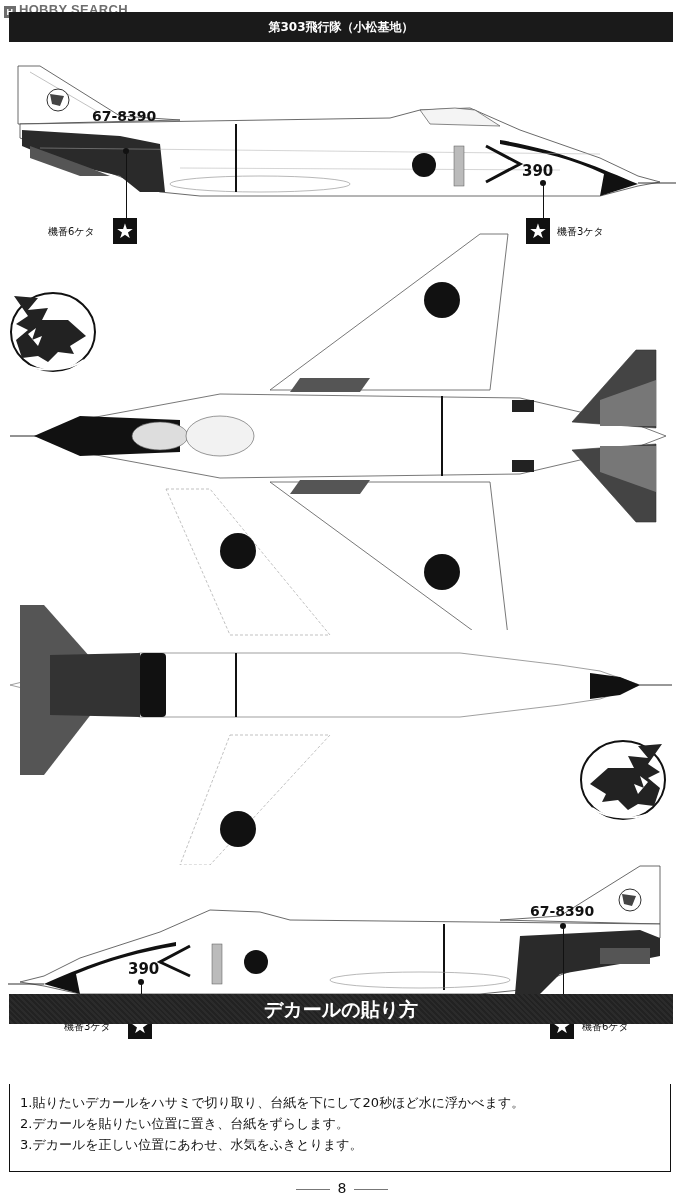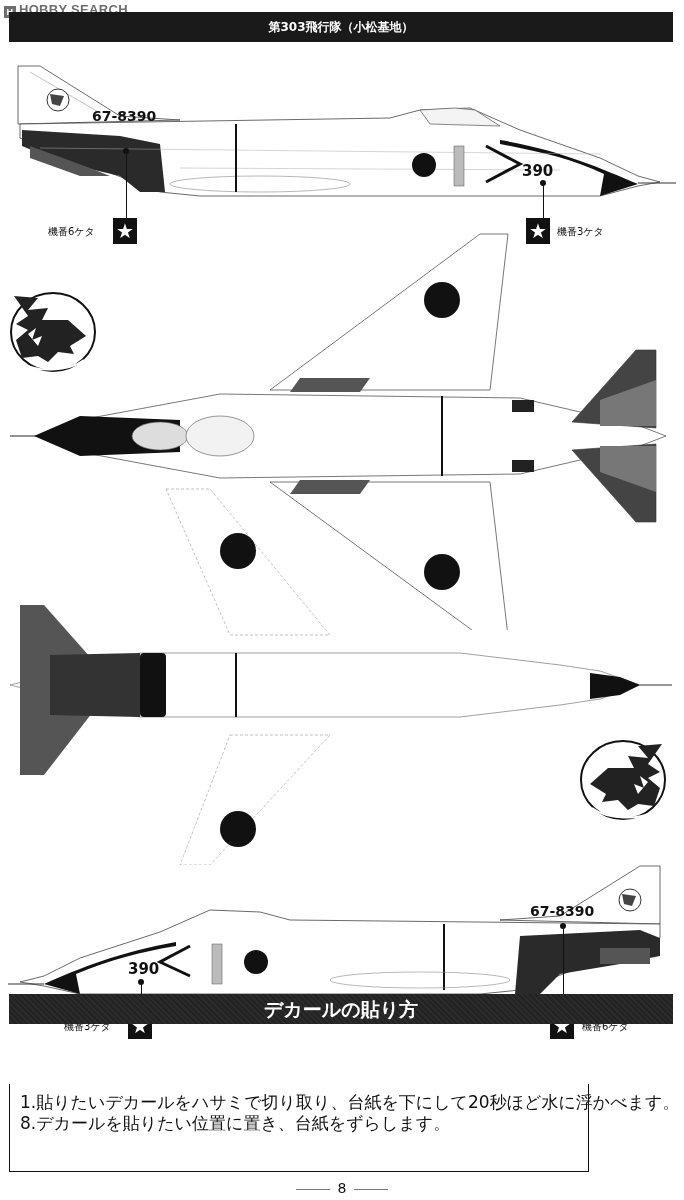--- a/index.html
+++ b/index.html
@@ -7,23 +7,23 @@
          font-family:"DejaVu Sans", "Liberation Sans", sans-serif; color:#111; }
   .watermark { position:absolute; left:4px; top:2px; font-family:"Liberation Sans", sans-serif;
                font-weight:bold; font-size:13px; color:#6d6d6d; letter-spacing:0.3px; }
   .watermark .logo-box { display:inline-block; width:12px; height:12px; background:#6d6d6d; color:#fff;
                font-size:9px; line-height:12px; text-align:center; margin-right:3px; vertical-align:-1px; }
   .banner { position:absolute; left:9px; width:664px; background:#1a1a1a; color:#fff;
             text-align:center; font-weight:bold; }
   .banner.top { top:12px; height:30px; line-height:30px; font-size:12px; }
   .banner.howto { top:994px; height:30px; line-height:30px; font-size:19px;
                   background:repeating-linear-gradient(45deg,#222 0 2px,#2b2b2b 2px 4px); }
-  .instr-box { position:absolute; left:9px; top:1084px; width:580px; height:88px;
+  .instr-box { position:absolute; left:9px; top:1084px; width:662px; height:88px;
                border:1px solid #111; border-top:none; box-sizing:border-box; padding:8px 10px;
-               font-size:17px; line-height:21px; }
+               font-size:13px; line-height:21px; }
   .instr-box div { white-space:nowrap; }
   .page-num { position:absolute; top:1180px; left:0; width:684px; text-align:center; font-size:14px; }
   .page-num .dash { display:inline-block; width:34px; height:1px; background:#777; vertical-align:middle; margin:0 8px; }
   .label { position:absolute; font-size:10px; white-space:nowrap; }
   .star-box { position:absolute; width:24px; height:26px; background:#111; color:#fff;
               font-size:20px; line-height:26px; text-align:center; }
   .leader { position:absolute; width:1px; background:#111; }
   .dot { position:absolute; width:6px; height:6px; background:#111; border-radius:50%; }
   svg { position:absolute; }
 </style>
@@ -170,18 +170,19 @@
 <div class="dot" style="left:560px;top:923px"></div>
 <div class="leader" style="left:563px;top:925px;height:88px"></div>
 <div class="star-box" style="left:550px;top:1013px">★</div>
 <div class="label" style="left:582px;top:1020px">機番6ケタ</div>
 
 <div class="banner howto">
   <span>デカールの貼り方</span>
 </div>
 <div class="instr-box">
   <div>1.貼りたいデカールをハサミで切り取り、台紙を下にして20秒ほど水に浮かべます。</div>
-  <div>8.デカールを貼りたい位置に置き、台紙をずらします。</div>
+  <div>2.デカールを貼りたい位置に置き、台紙をずらします。</div>
+  <div>3.デカールを正しい位置にあわせ、水気をふきとります。</div>
 </div>
 
 <div class="page-num">
   <span class="dash"></span><span>8</span><span class="dash"></span>
 </div>
 
 </body></html>

